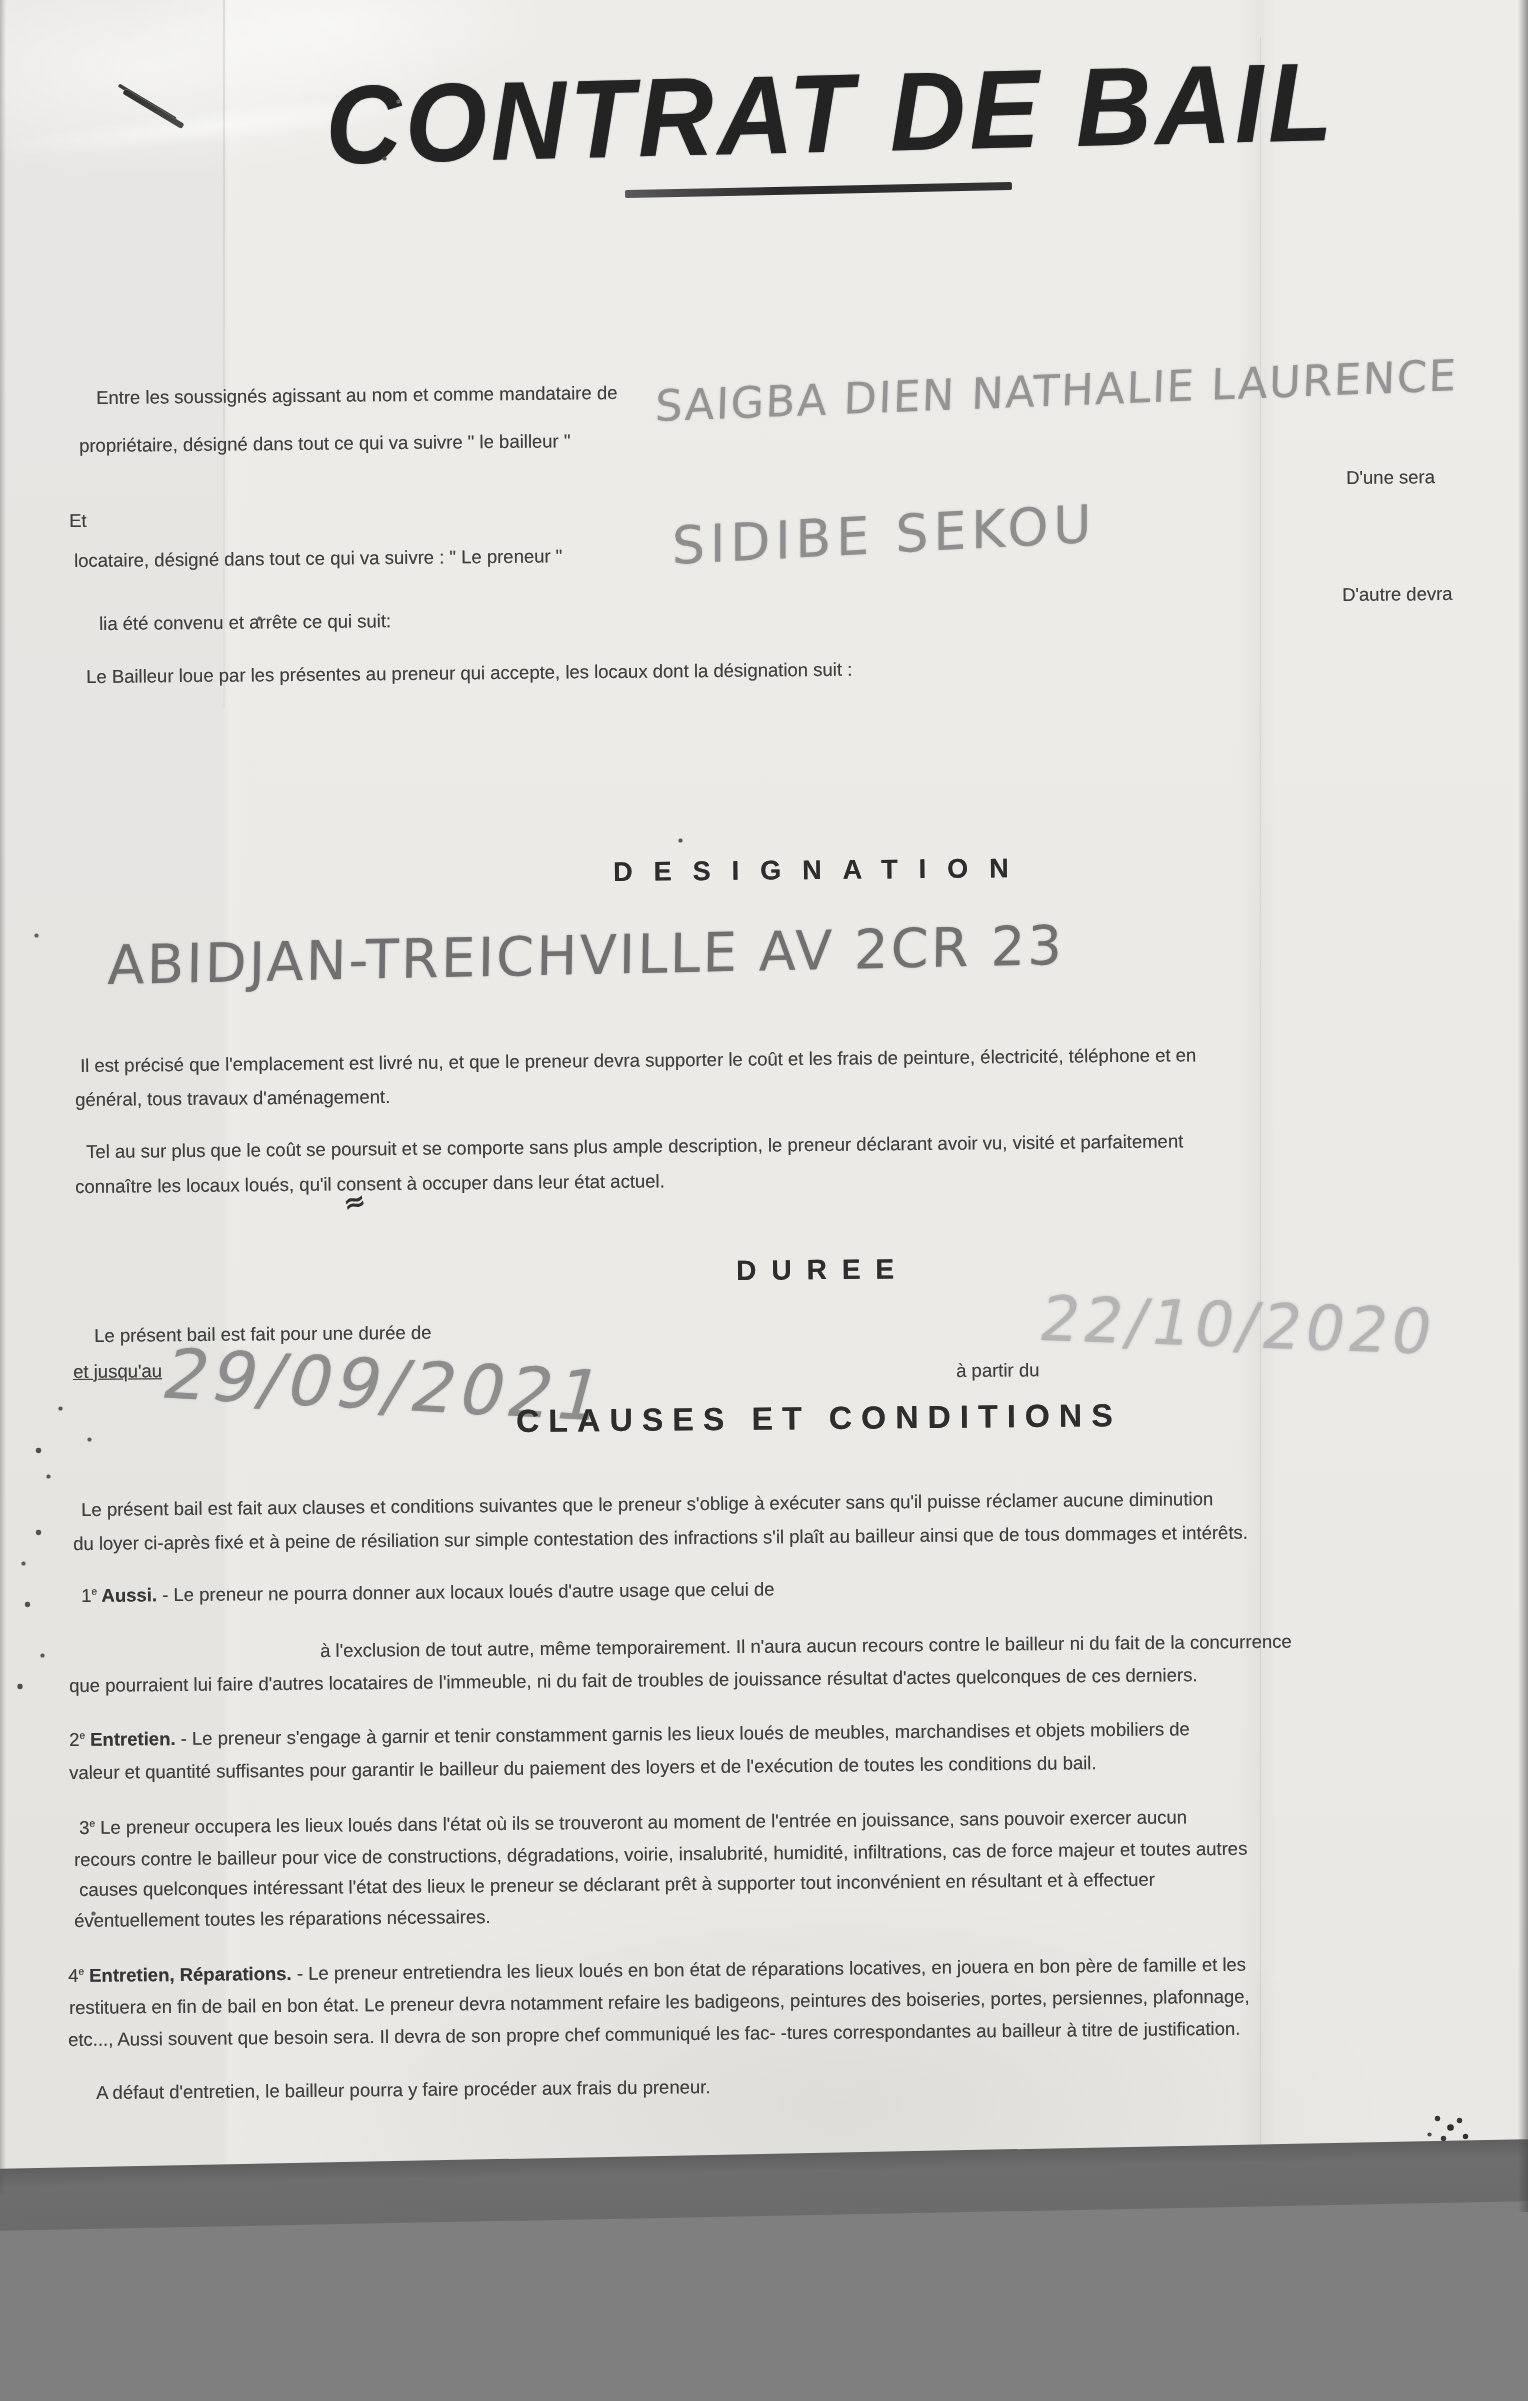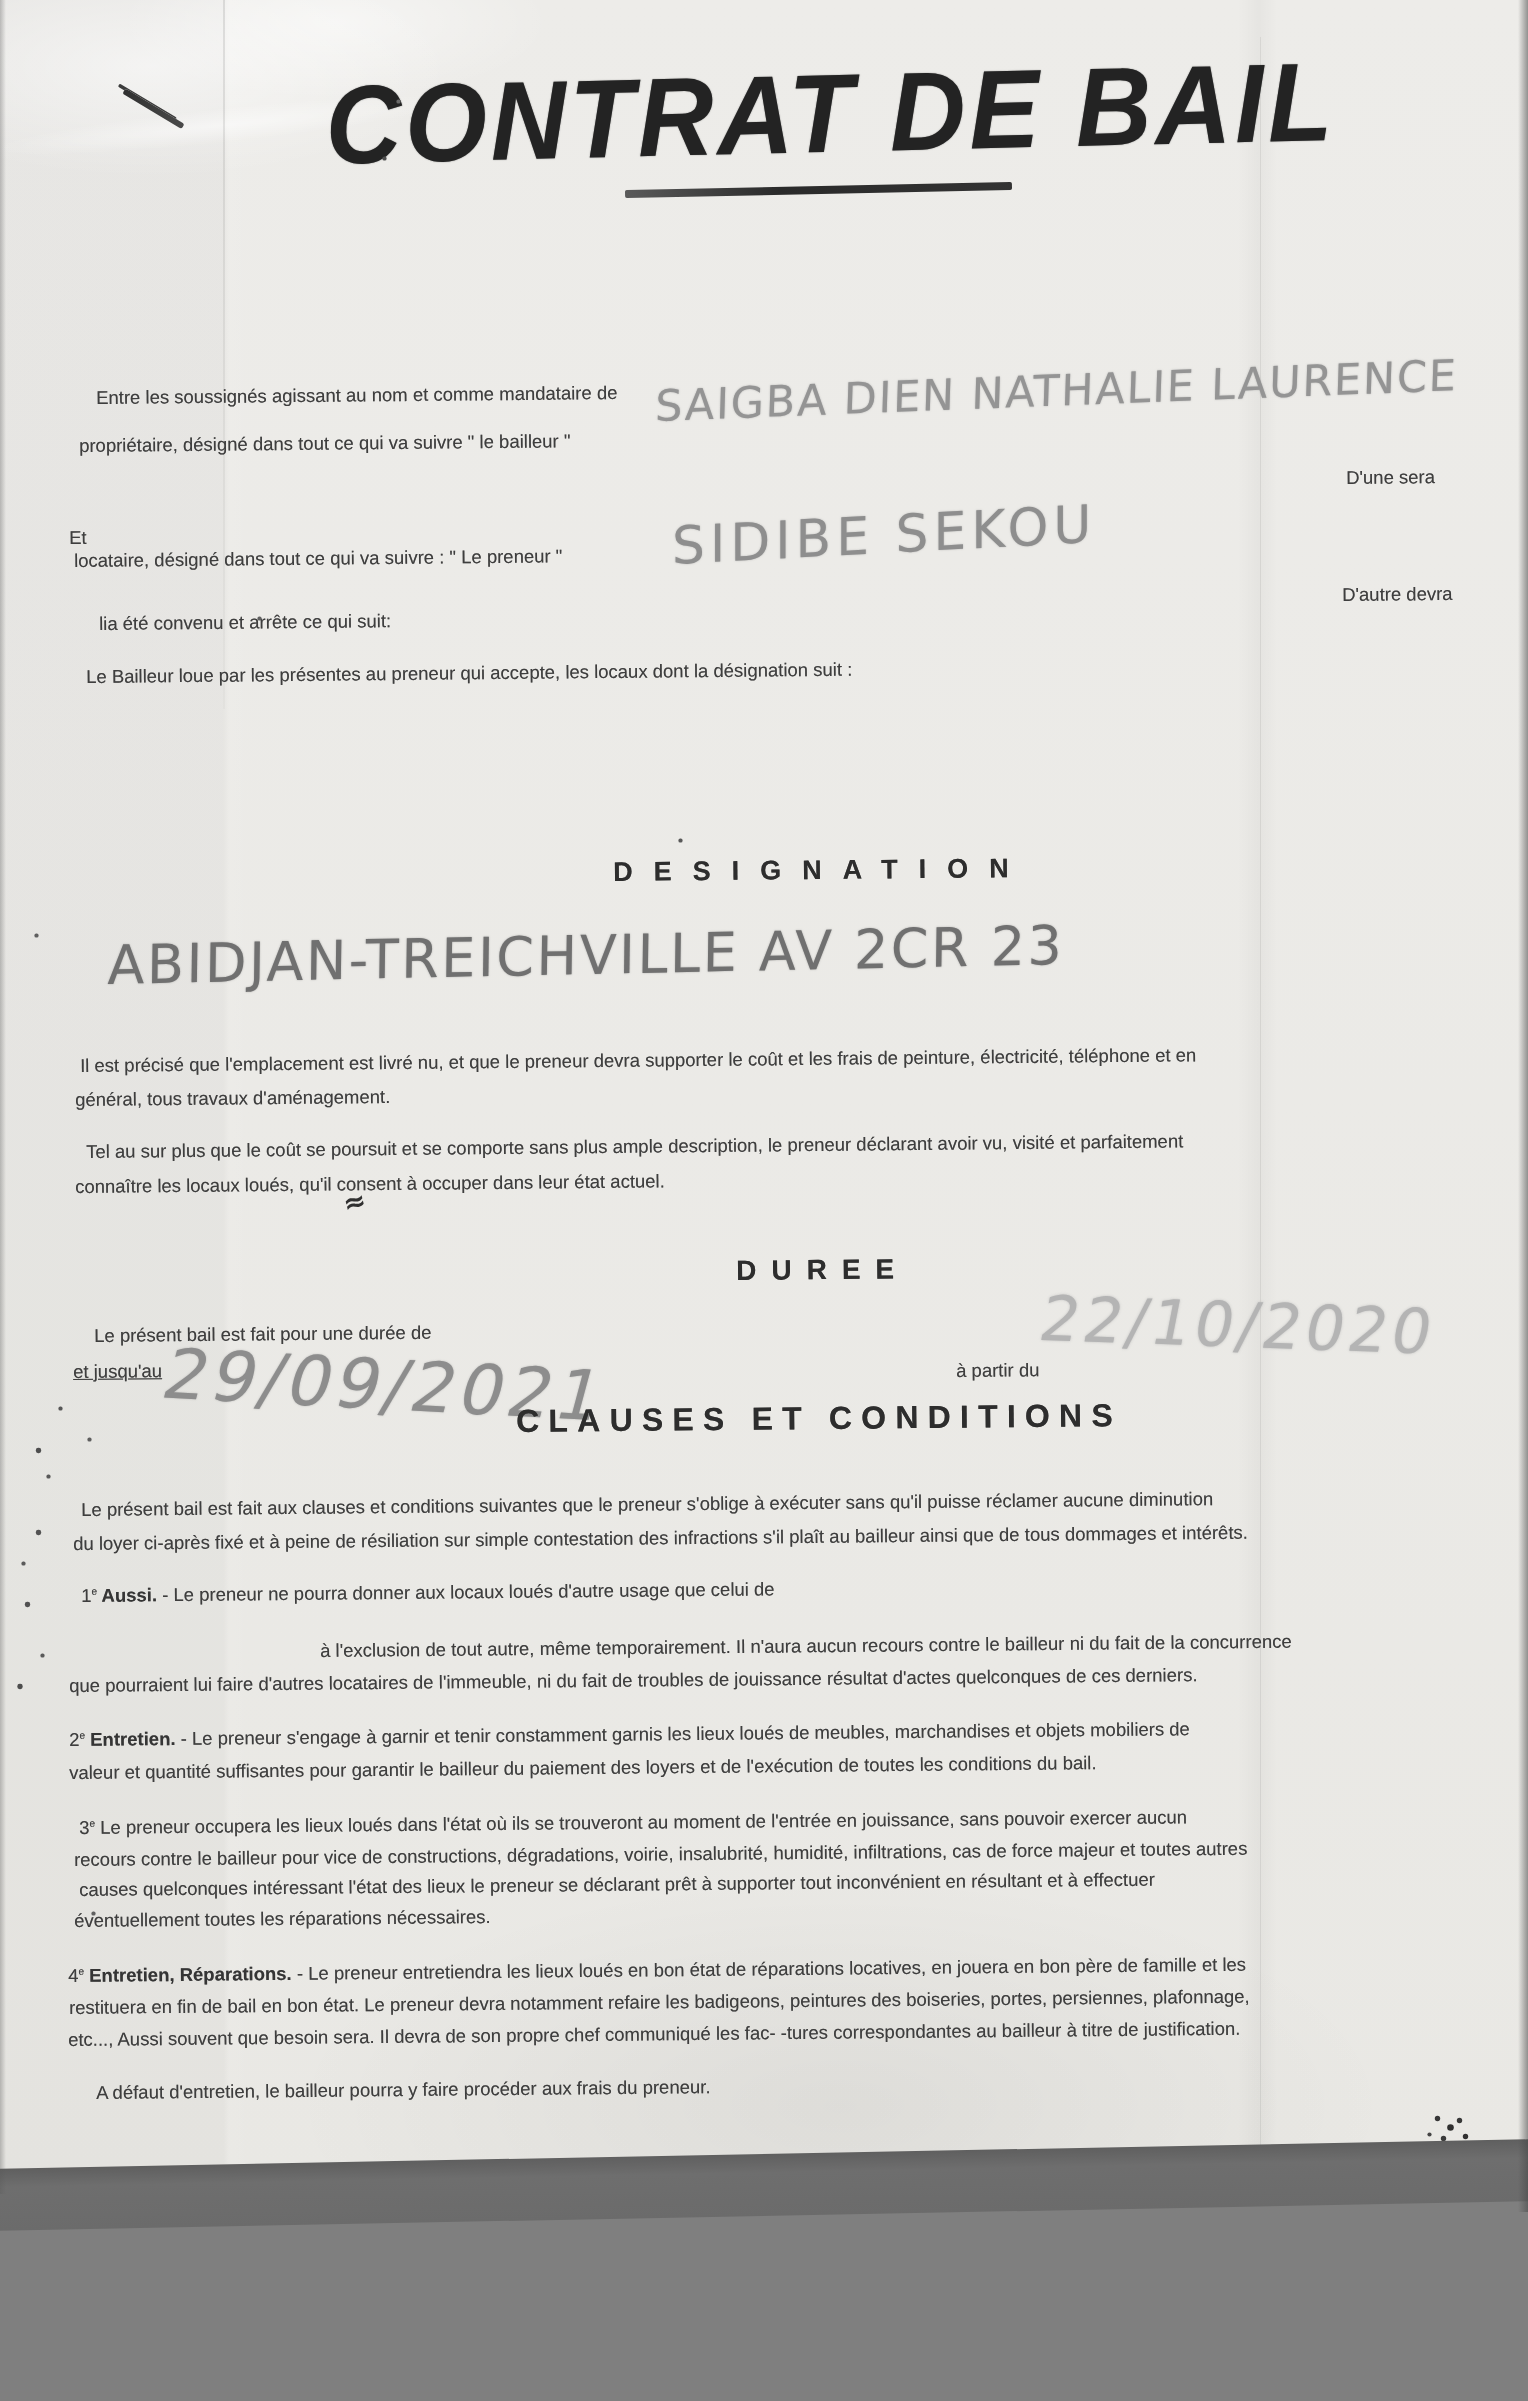--- a/index.html
+++ b/index.html
@@ -118,21 +118,21 @@
   <div class="staple"></div>
 
   <div class="title">CONTRAT DE BAIL</div>
   <div class="title-underline"></div>
 
   <div class="t" style="left:96px;top:387px;">Entre les soussignés agissant au nom et comme mandataire de</div>
   <div class="t" style="left:79px;top:435px;">propriétaire, désigné dans tout ce qui va suivre " le bailleur "</div>
   <div class="hw" style="left:656px;top:381px;font-size:43px;letter-spacing:1.8px;color:#949494;transform:rotate(-2.2deg) skewX(-4deg);text-shadow:0 0 1.8px rgba(150,150,150,.7);">SAIGBA DIEN NATHALIE LAURENCE</div>
   <div class="t" style="left:1346px;top:467px;">D'une sera</div>
 
-  <div class="t" style="left:69px;top:527px;">Et</div>
+  <div class="t" style="left:69px;top:510px;">Et</div>
   <div class="t" style="left:74px;top:550px;">locataire, désigné dans tout ce qui va suivre : " Le preneur "</div>
   <div class="hw" style="left:672px;top:516px;font-size:52px;letter-spacing:5px;color:#8e8e8e;transform:rotate(-3deg) skewX(-3deg);text-shadow:0 0 1.8px rgba(140,140,140,.6);">SIDIBE SEKOU</div>
   <div class="t" style="left:1342px;top:584px;">D'autre devra</div>
 
   <div class="t" style="left:99px;top:613px;">lia été convenu et arrête ce qui suit:</div>
   <div class="t" style="left:86px;top:666px;">Le Bailleur loue par les présentes au preneur qui accepte, les locaux dont la désignation suit :</div>
 
   <div class="h" style="left:613px;top:857px;font-size:27px;letter-spacing:21px;">DESIGNATION</div>
   <div class="hw" style="left:108px;top:934px;font-size:54px;letter-spacing:2.5px;color:#707070;transform:rotate(-1.2deg) skewX(-2deg);text-shadow:0 0 1.8px rgba(110,110,110,.55);">ABIDJAN-TREICHVILLE AV 2CR 23</div>
 

